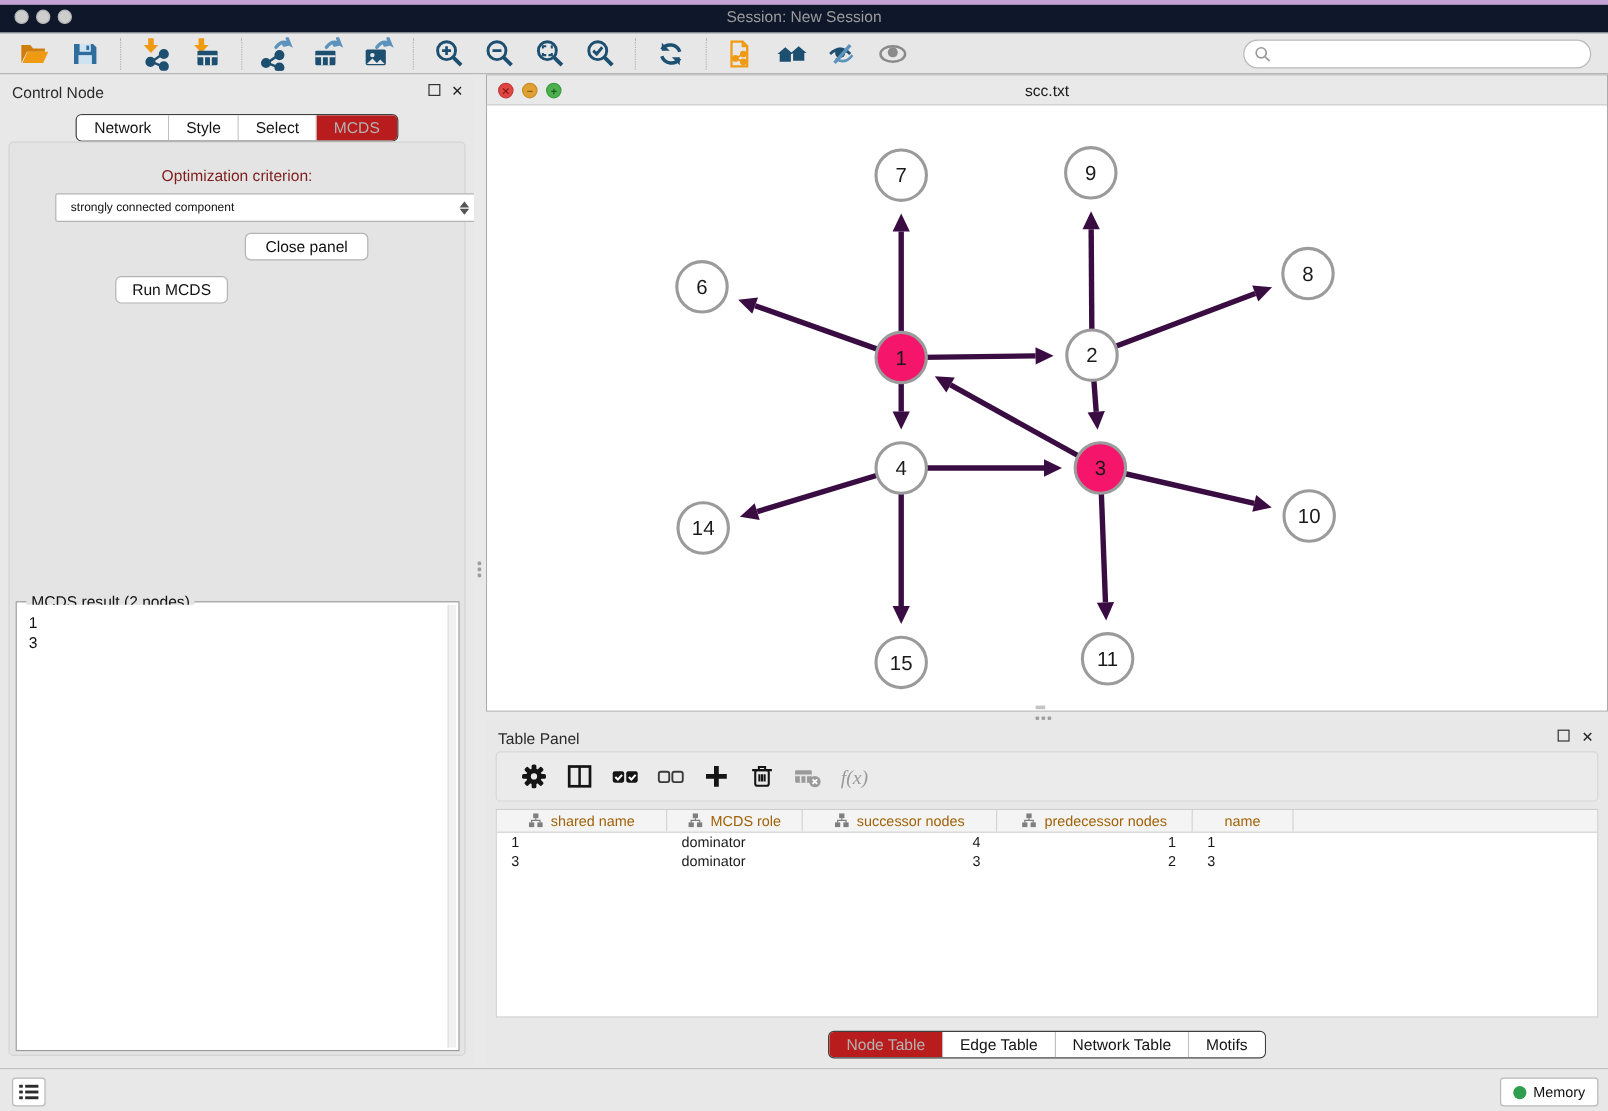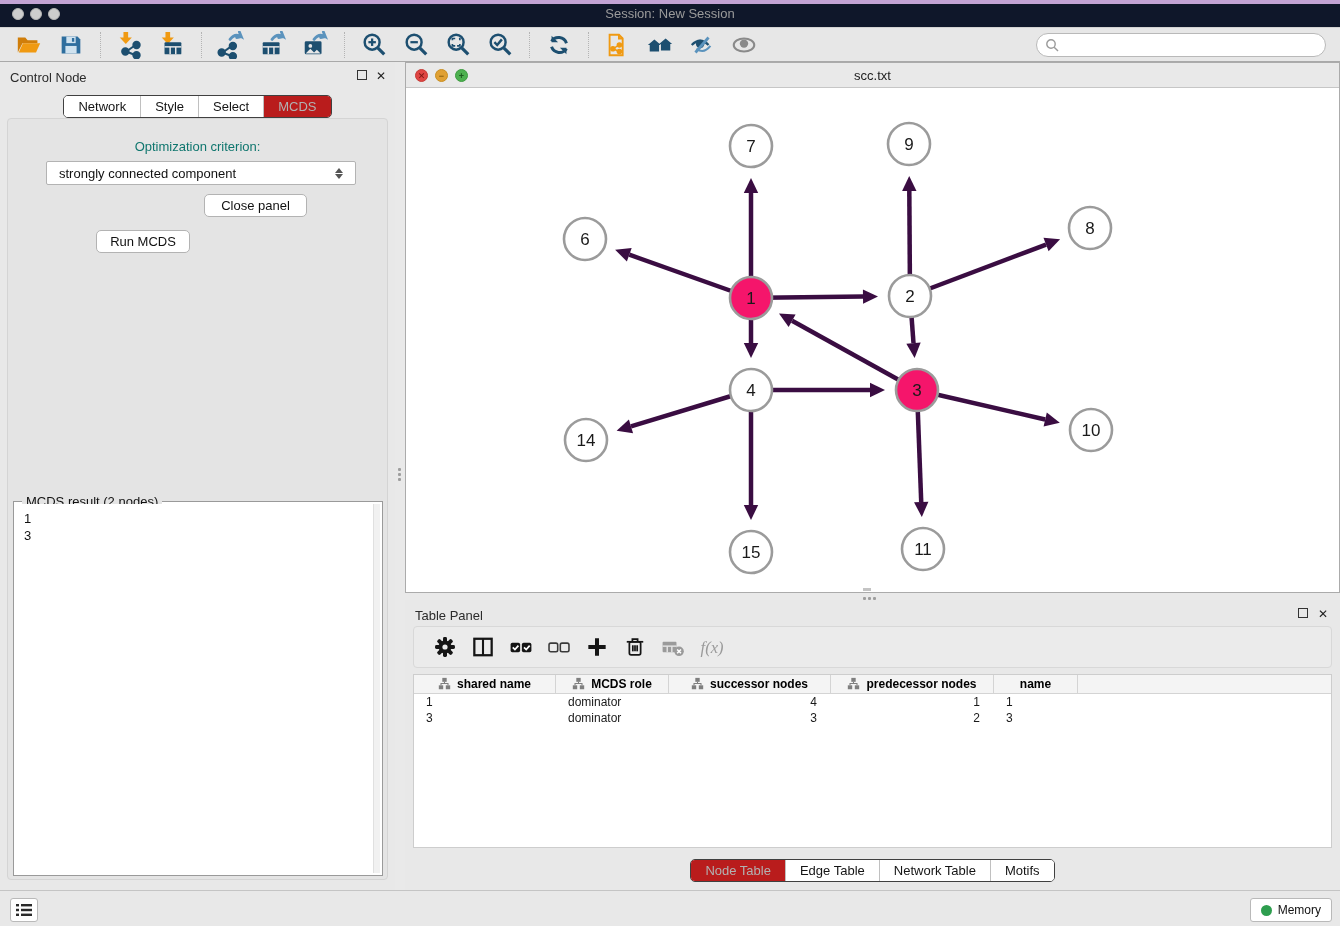--- a/index.html
+++ b/index.html
@@ -29,22 +29,22 @@
   .close-btn { font-weight:bold; }
 
   .seg-tabs { display:flex; justify-content:center; }
   .seg-group { display:flex; border:1px solid #404040; border-radius:5px; overflow:hidden; background:#fff; }
   .seg-tab { padding:3px 14px; font-size:13px; color:#141414; background:#fff; border-right:1px solid #c0c0c0; cursor:default; }
   .seg-tab:last-child { border-right:none; }
   .seg-tab.selected { background:#b91c1c; color:#b2b2b2; }
 
   #cp-tabs { position:absolute; left:0; top:33px; width:100%; }
   #cp-body { position:absolute; left:7px; top:56px; right:7px; bottom:10px; background:#e4e4e4; border:1px solid #d4d4d4; border-radius:4px; }
-  #opt-label { position:absolute; left:0; top:20px; width:100%; text-align:center; font-size:13px; color:#0f766e; }
-  #opt-select { position:absolute; left:38px; top:42px; width:310px; height:24px; background:#fff; border:1px solid #b3b3b3; border-radius:2px; font-size:13px; color:#111; display:flex; align-items:center; padding:0 12px; }
+  #opt-label { position:absolute; left:0; top:20px; width:100%; text-align:center; font-size:13px; color:#7f1d1d; }
+  #opt-select { position:absolute; left:38px; top:42px; width:358px; height:24px; background:#fff; border:1px solid #b3b3b3; border-radius:2px; font-size:10px; color:#111; display:flex; align-items:center; padding:0 12px; }
   #opt-select .spin { margin-left:auto; display:flex; flex-direction:column; gap:1px; }
   #opt-select .spin i { width:0; height:0; border-left:4px solid transparent; border-right:4px solid transparent; }
   #opt-select .spin .up { border-bottom:5px solid #555; }
   #opt-select .spin .dn { border-top:5px solid #555; }
   .cp-btn { position:absolute; top:75px; height:23px; background:#fff; border:1px solid #b3b3b3; border-radius:5px; font-size:13px; color:#111; display:flex; align-items:center; justify-content:center; }
   #run-btn { left:88px; width:94px;margin-top:36px; }
   #closep-btn { left:196px; width:103px; }
 
   #result-group { position:absolute; left:5px; right:4px; top:382px; bottom:3px; border:1px solid #9a9a9a; background:#fff; }
   #result-legend { position:absolute; left:8px; top:-8px; background:#e4e4e4; padding:0 4px; font-size:13px; color:#111; }
@@ -66,21 +66,21 @@
   #net-canvas { position:absolute; left:0; top:25px; width:933px; height:504px; background:#fff; }
   #canvas-grip { position:absolute; left:457px; bottom:1px; width:8px; height:3px; background:#c4c4c4; }
 
   
   #table-panel { position:absolute; left:405px; top:600px; width:935px; height:290px; background:#e8e8e8; }
   #tp-toolbar { position:absolute; left:8px; right:8px; top:26px; height:42px; background:#ebebeb; border:1px solid #d8d8d8; border-radius:4px; display:flex; align-items:center; padding-left:16px; }
   .tpt-icon { width:30px; height:30px; margin-right:8px; display:flex; align-items:center; justify-content:center; }
   .tpt-icon svg { width:26px; height:26px; }
   #tp-table { position:absolute; left:8px; right:8px; top:74px; bottom:42px; background:#fff; border:1px solid #cdcdcd; overflow:hidden; }
   #tp-header { display:flex; height:19px; background:#f4f4f4; border-bottom:1px solid #d4d4d4; }
-  .th-cell { display:flex; align-items:center; justify-content:center; gap:6px; font-size:12px; color:#000000; border-right:1px solid #d4d4d4; height:100%;font-weight:bold; }
+  .th-cell { display:flex; align-items:center; justify-content:center; gap:6px; font-size:12px; color:#a16207; border-right:1px solid #d4d4d4; height:100%; }
   .th-cell svg { width:13px; height:14px; flex:none; }
   .tr-row { display:flex; height:16px; }
   .td-cell { font-size:12px; color:#1a1a1a; height:100%; line-height:16px; white-space:nowrap; overflow:hidden; }
   .td-left { text-align:left; padding-left:12px; }
   .td-right { text-align:right; padding-right:14px; }
   #tp-tabs { position:absolute; left:0; bottom:8px; width:100%; }
 
   
   #statusbar { position:absolute; left:0; top:890px; width:1340px; height:36px; background:#e8e8e8; border-top:1px solid #c4c4c4; }
   #list-btn { position:absolute; left:10px; top:7px; width:28px; height:24px; background:#fff; border:1px solid #b9b9b9; border-radius:3px; display:flex; align-items:center; justify-content:center; }

